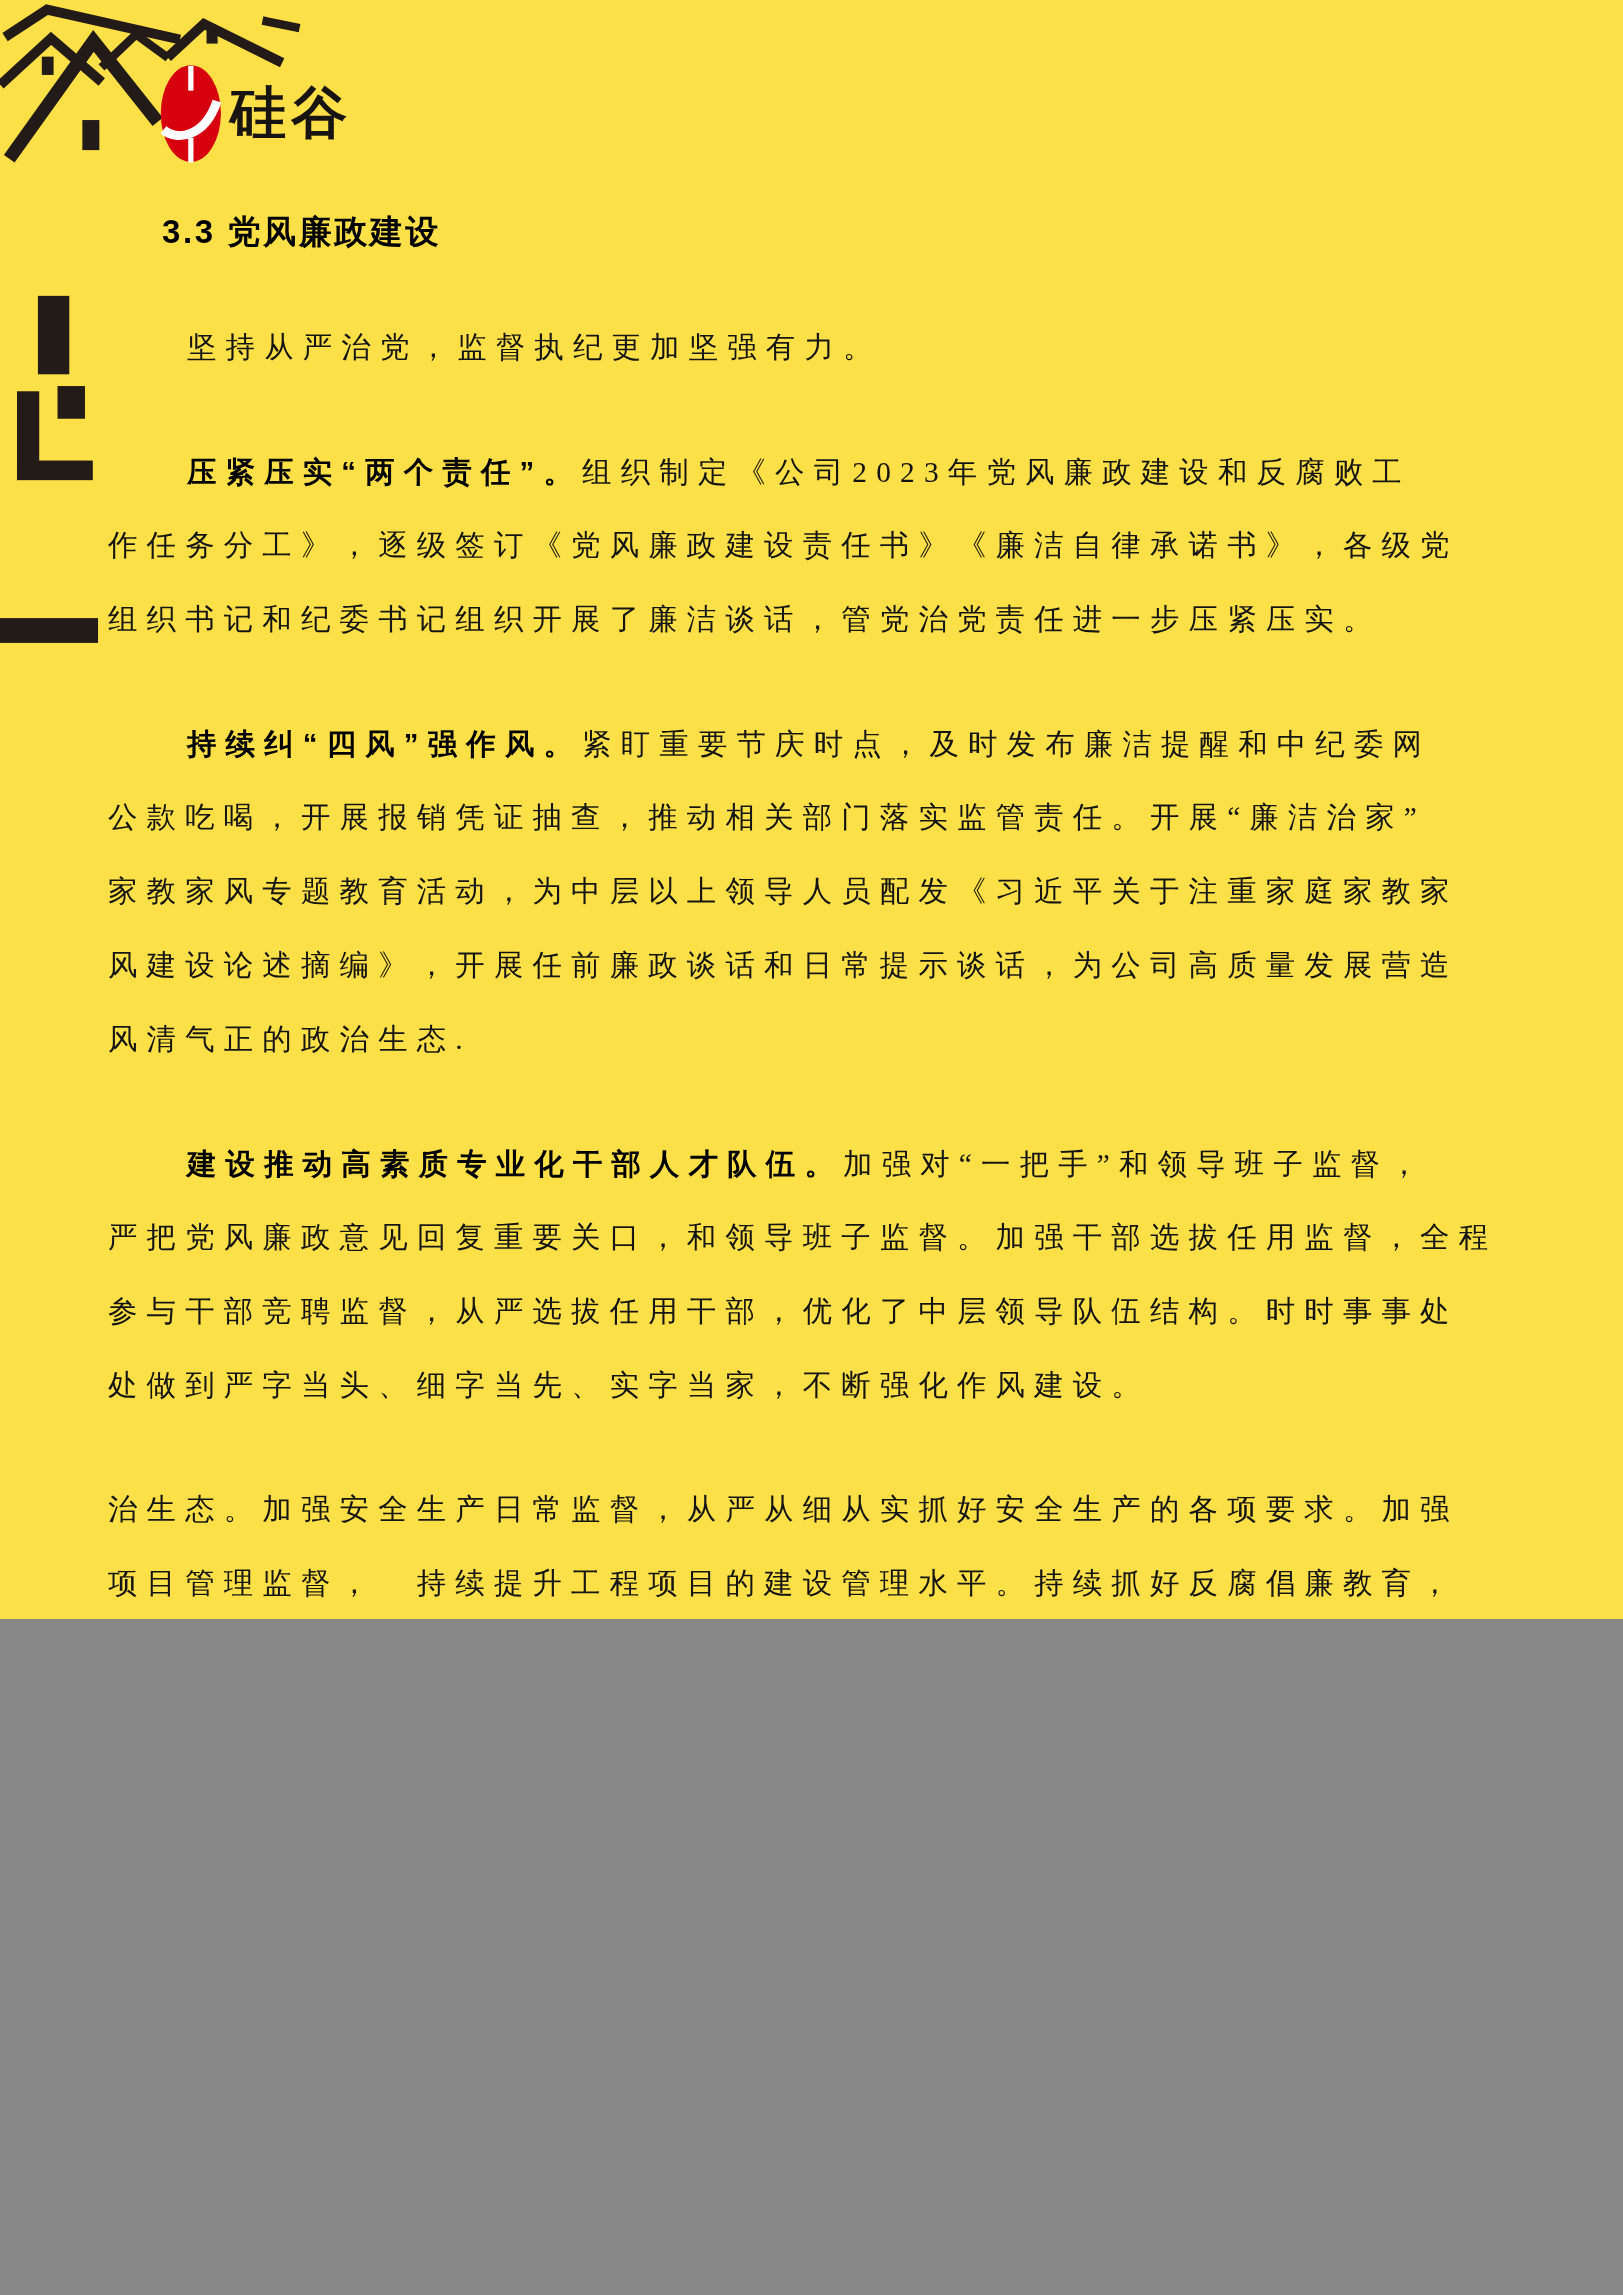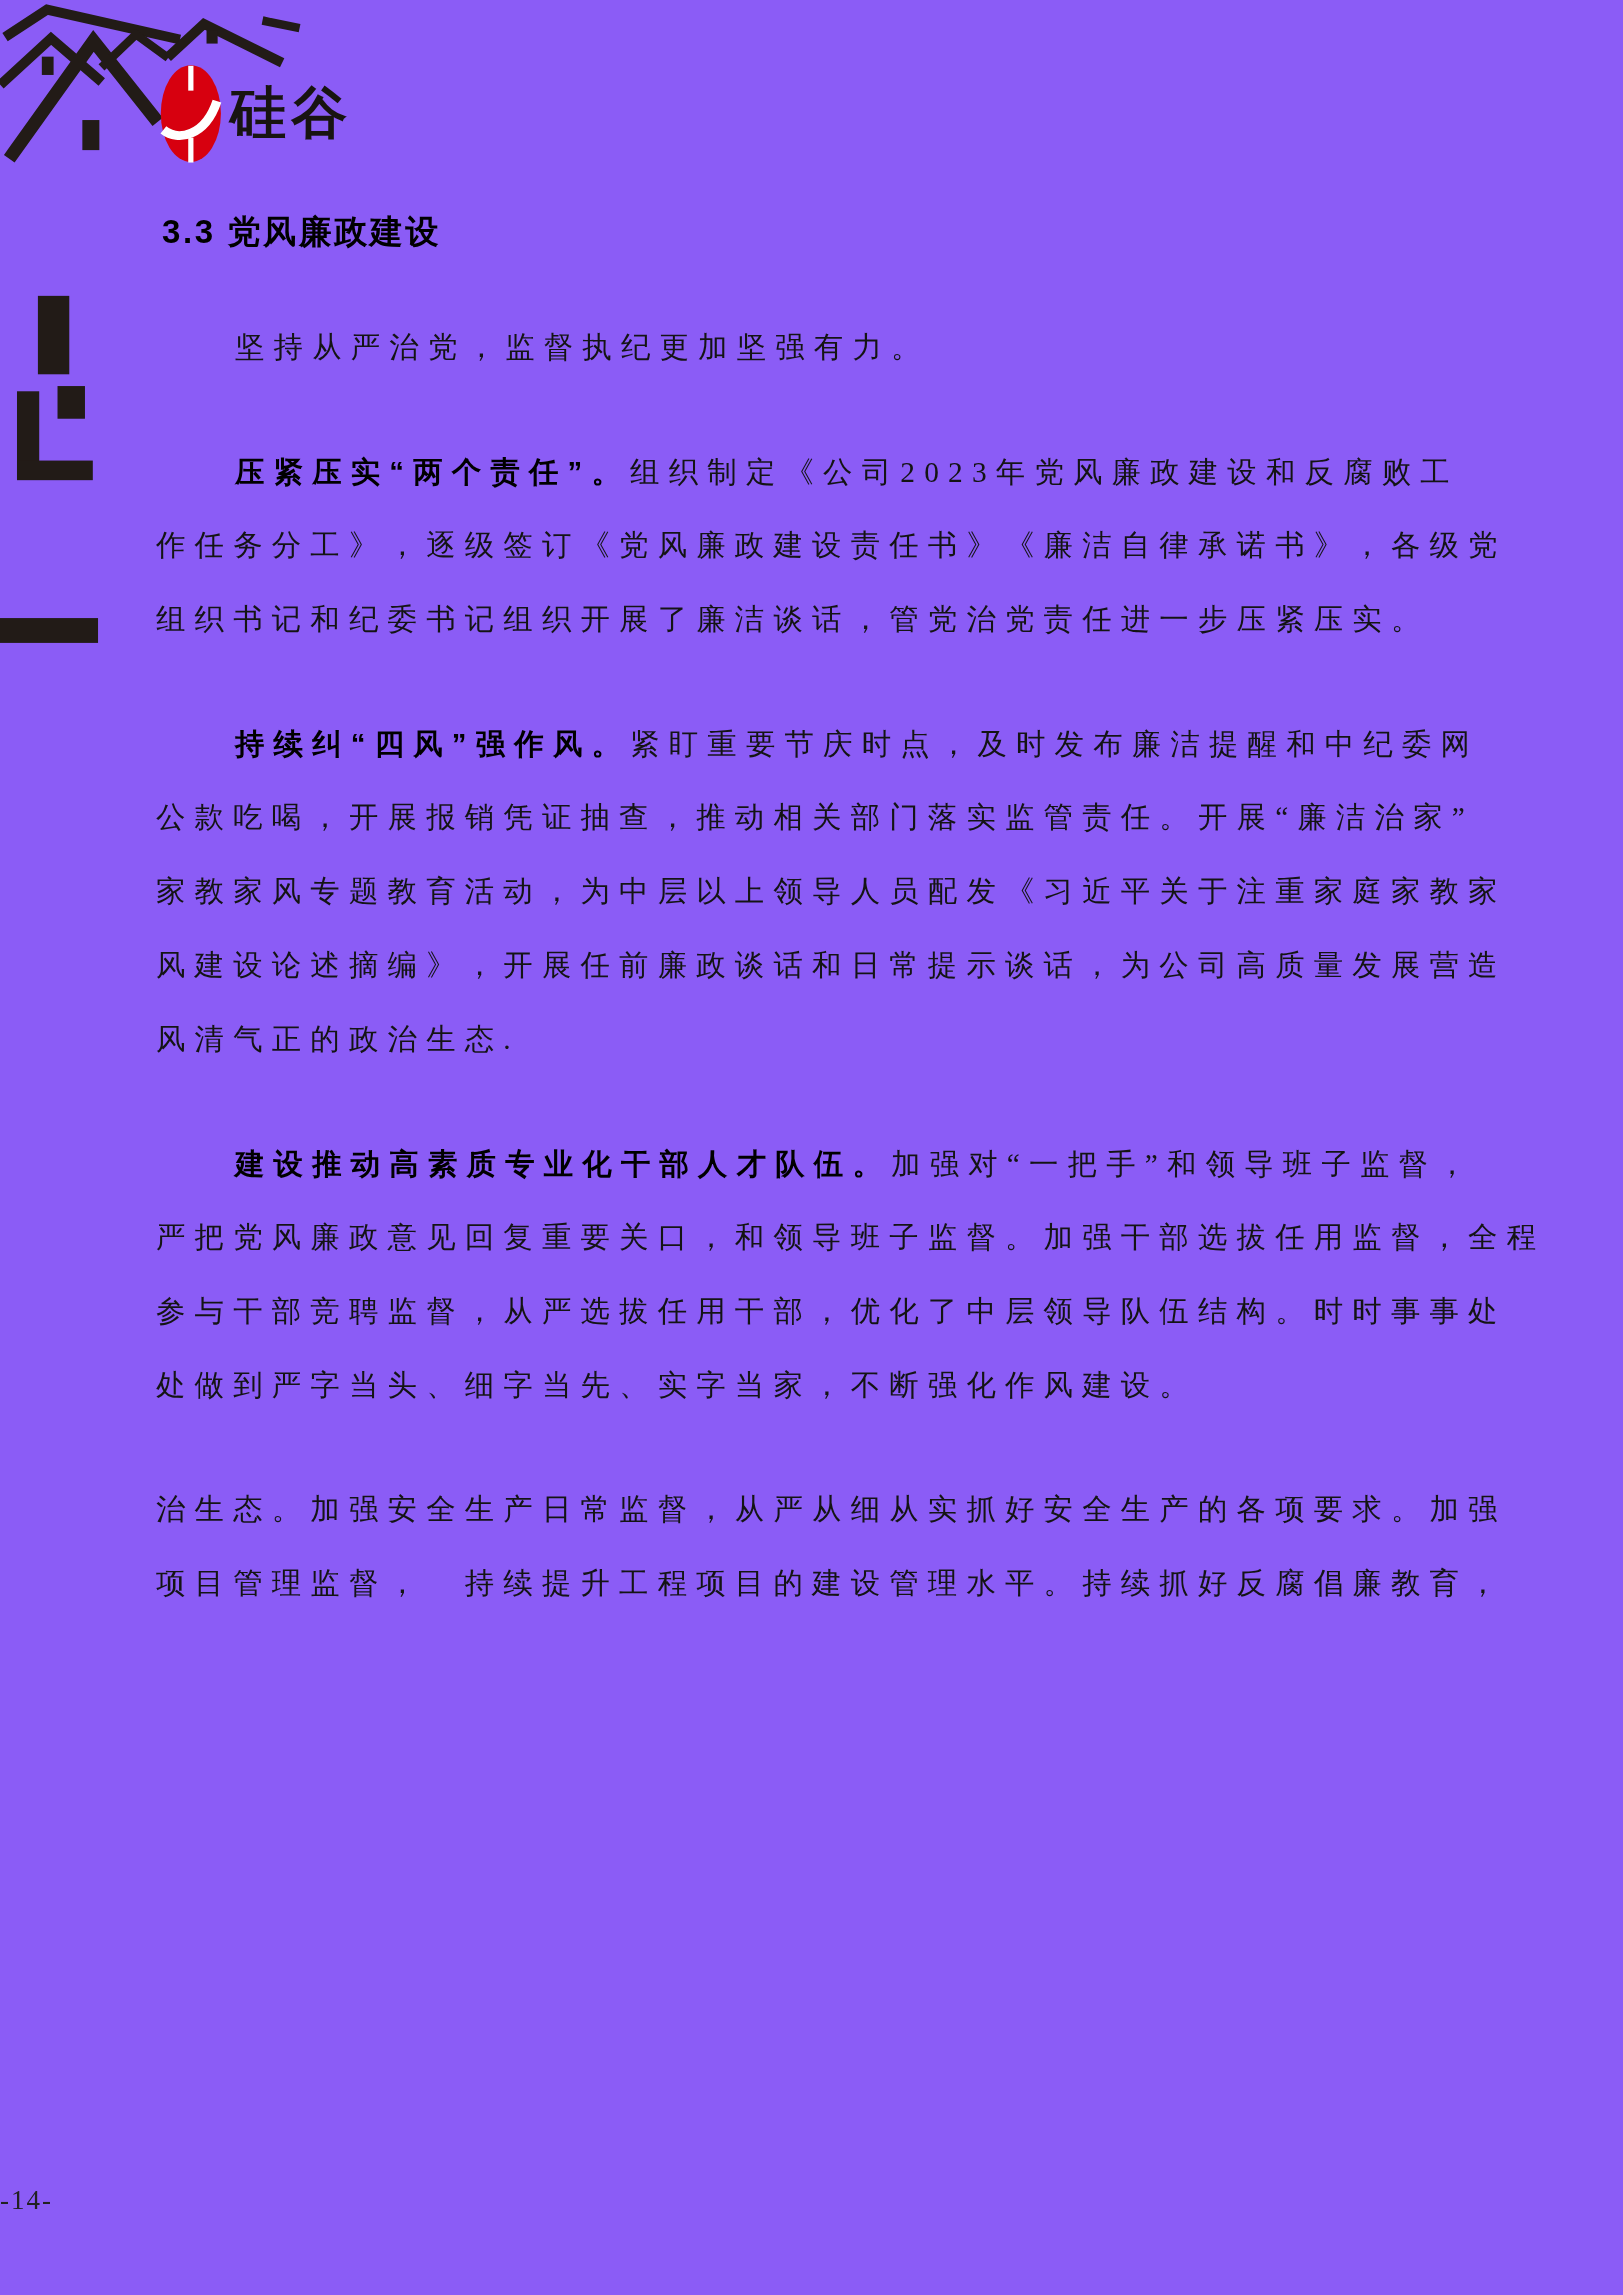--- a/index.html
+++ b/index.html
@@ -1,19 +1,19 @@
 <!DOCTYPE html>
 <html style="font-size:10.5px"><head>
 <meta charset="utf-8">
 <style>
   html,body{margin:0;padding:0;background:#888;}
   .page{
     position:relative;
-    width:1623px;height:2295px;
-    background:#8b5cf6;
+    width:1623px;height:1619px;
+    background:#fde047;
     margin:0 auto;
     overflow:hidden;
     font-family:"Liberation Serif","DejaVu Serif",serif;
     color:#1a1a1a;
   }
   
   .logo-wrap{position:absolute;left:0;top:0;width:366px;height:661px;}
   .logo-svg{position:absolute;left:0;top:0;}
   .brand-text{
     position:absolute;left:230px;top:80px;
@@ -22,21 +22,21 @@
     letter-spacing:5.2px;color:#181411;white-space:nowrap;
   }
   
   .heading{
     position:absolute;left:162px;top:191px;
     font-family:"Liberation Sans","DejaVu Sans",sans-serif;
     font-weight:bold;font-size:33px;line-height:41px;
     letter-spacing:2.6px;color:#000;white-space:nowrap;margin-top:20px;
   }
   
-  .content{position:absolute;left:108px;top:326px;width:1413px;margin-left:48px;}
+  .content{position:absolute;left:108px;top:326px;width:1413px;}
   .para{margin:0 0 50px 0;}
   .para:last-child{margin-bottom:0;}
   .line{
     height:74px;line-height:43px;
     font-size:29.4px;letter-spacing:9.2px;
     white-space:nowrap;color:#141414;
   }
   .line.first{padding-left:79px;}
   .lead{
     font-family:"Liberation Sans","DejaVu Sans",sans-serif;

